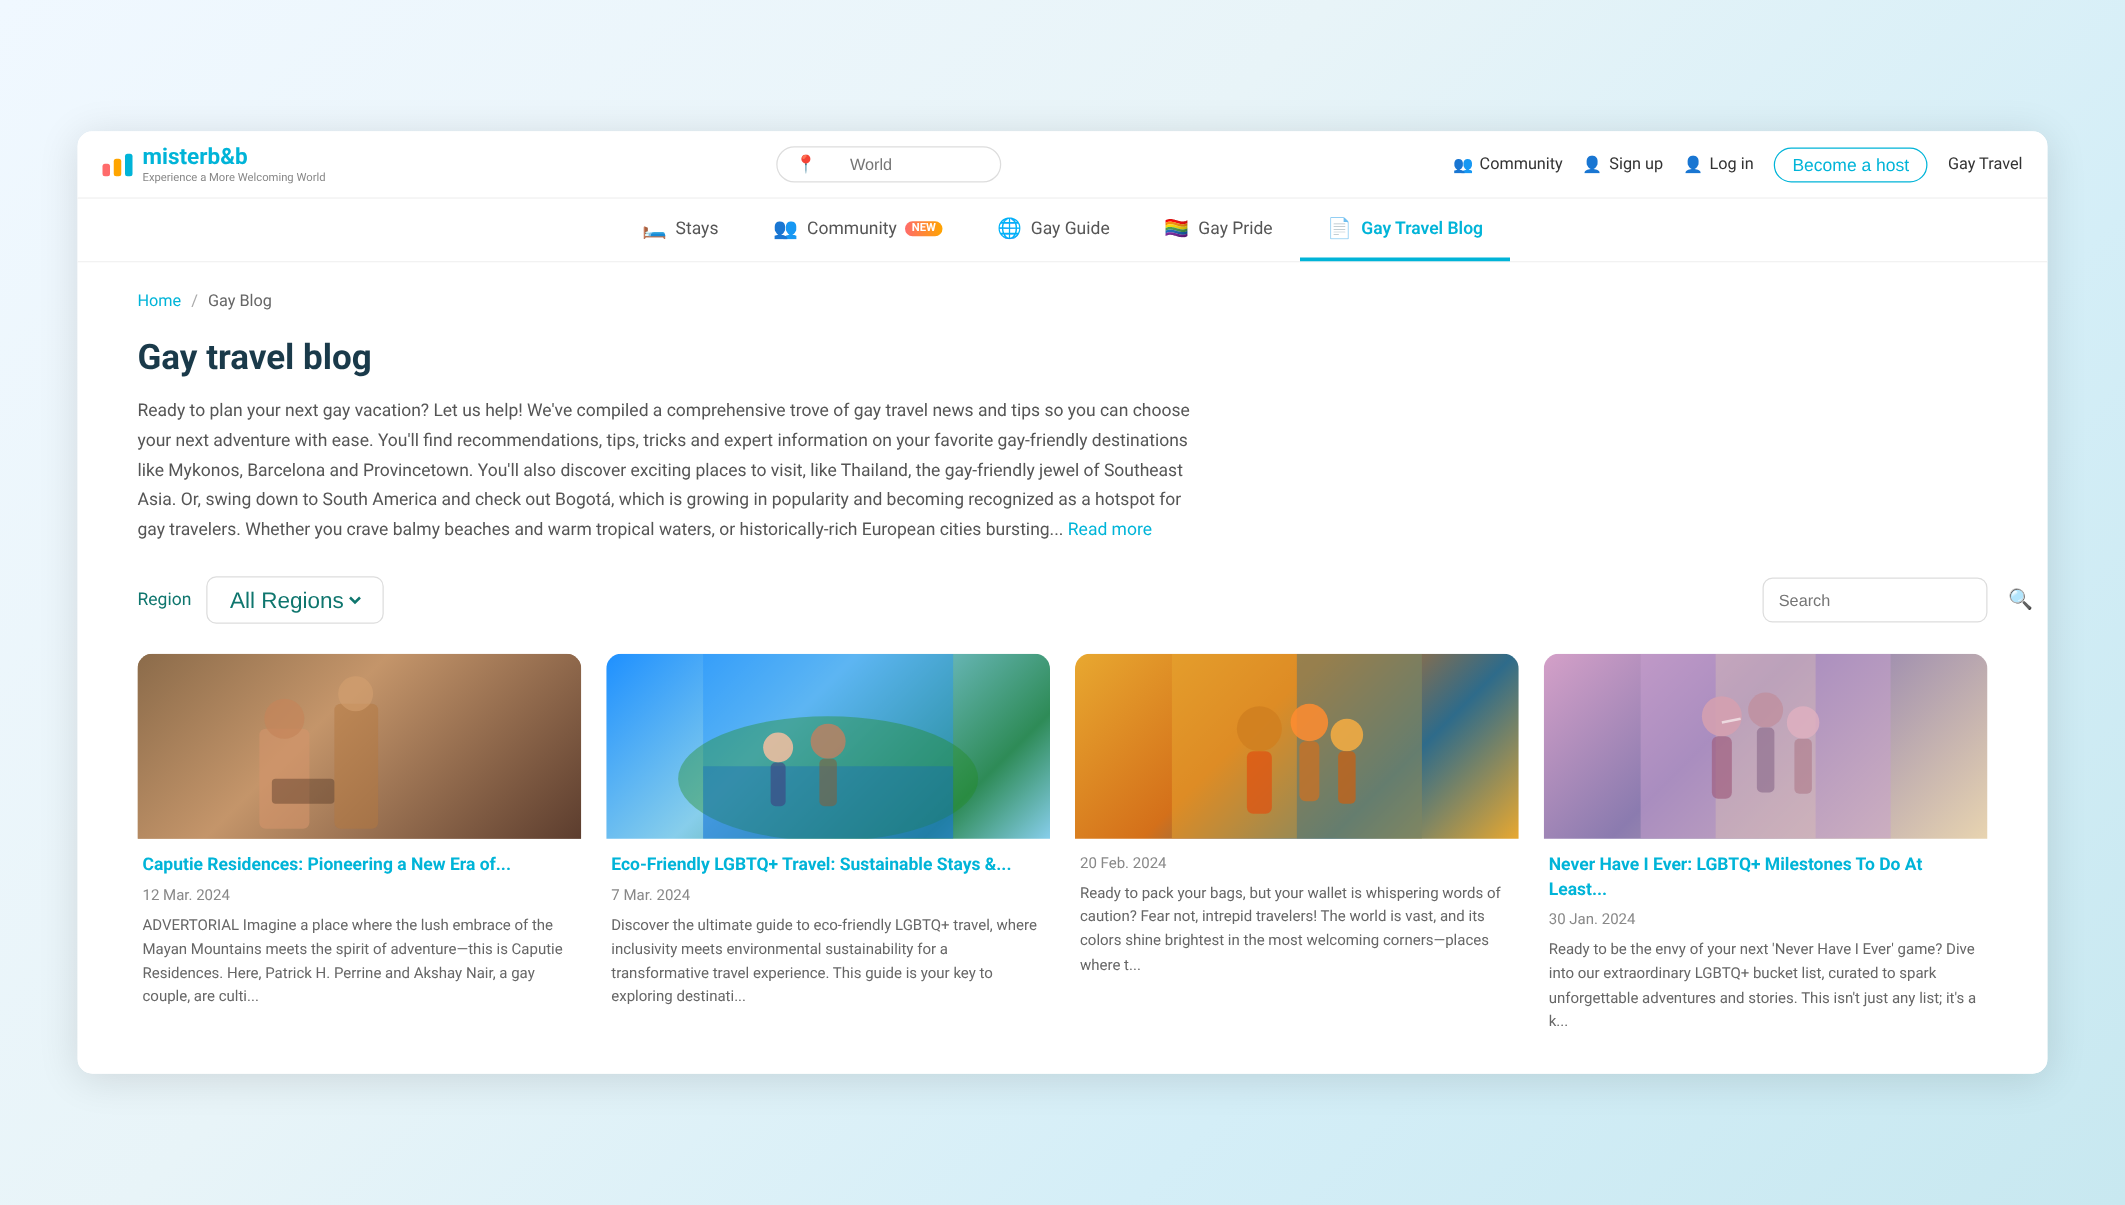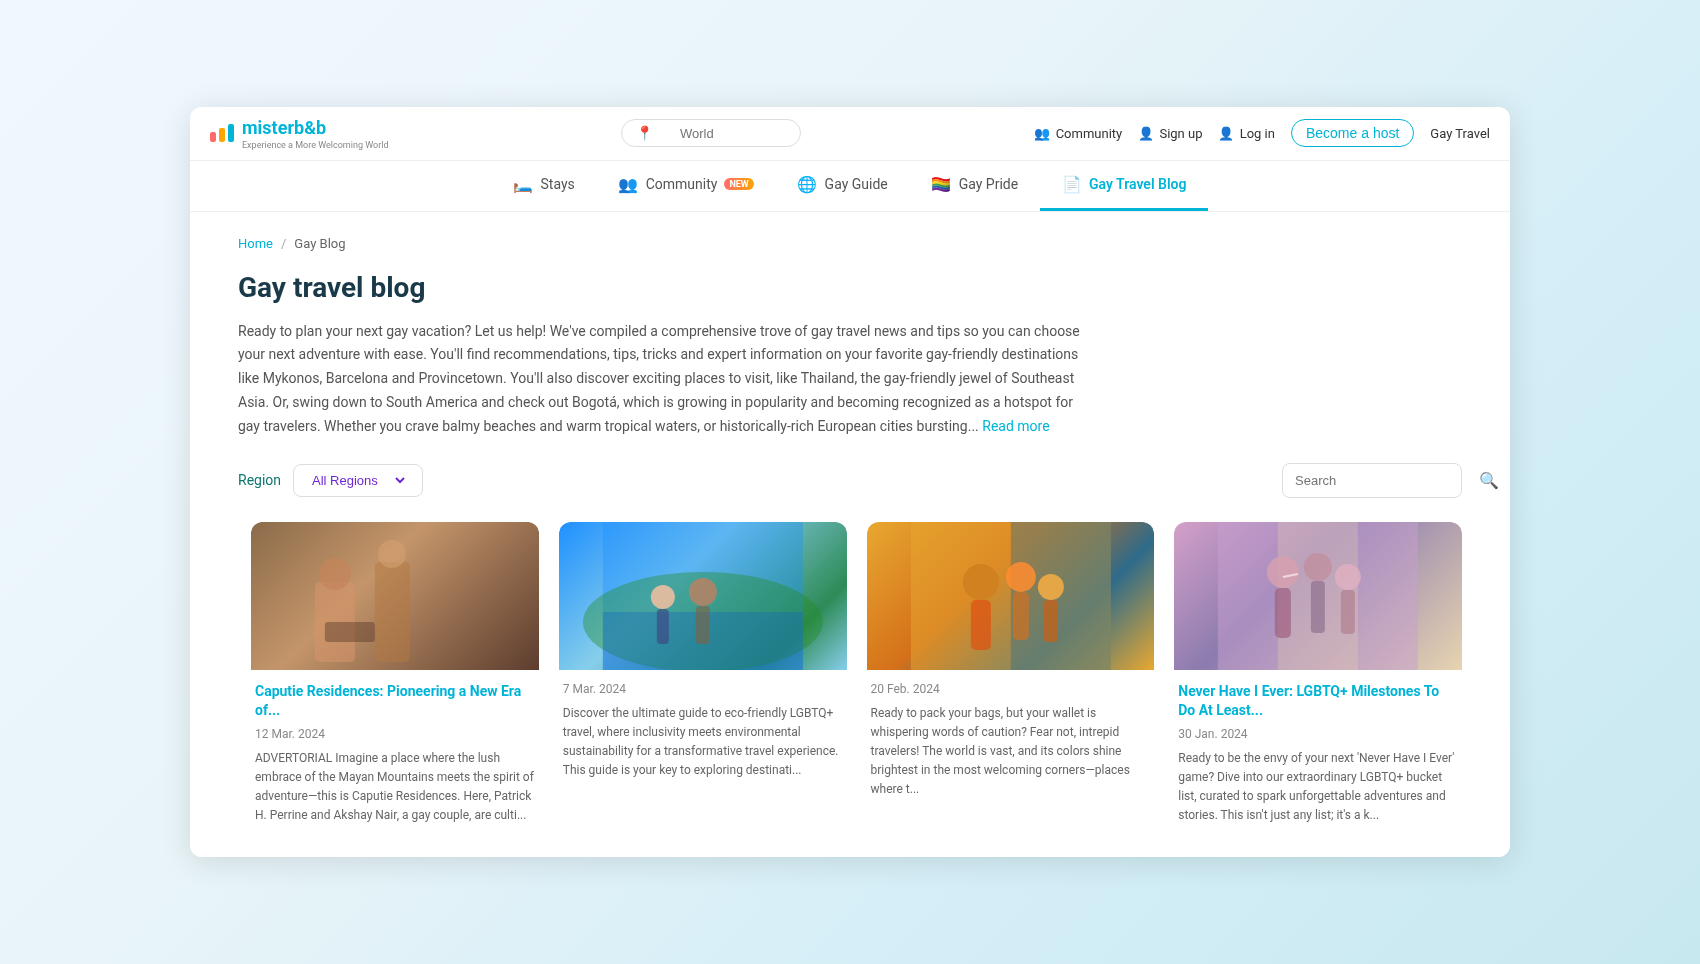--- a/index.html
+++ b/index.html
@@ -5,21 +5,21 @@
     * { box-sizing: border-box; margin: 0; padding: 0; }
     body {
       font-family: -apple-system, BlinkMacSystemFont, 'Segoe UI', Roboto, sans-serif;
       background: linear-gradient(135deg, #f0f8ff 0%, #e8f4f8 40%, #d4eef7 70%, #c8e8f0 100%);
       min-height: 964px;
       display: flex;
       align-items: center;
       justify-content: center;
     }
     .browser-window {
-      width: 1320px;
+      width: 1576px;
       background: white;
       border-radius: 12px;
       box-shadow: 0 4px 32px rgba(0,0,0,0.12);
       overflow: hidden;
     }
     
     .top-header {
       display: flex;
       align-items: center;
       justify-content: space-between;
@@ -212,22 +212,22 @@
       font-size: 13px;
       color: #333;
       cursor: pointer;
       background: white;
       min-width: 130px;
     }
     .filter-select select {
       border: none;
       outline: none;
       background: transparent;
-      font-size: 13px;
-      color: #6d28d9;
+      font-size: 18px;
+      color: #0f766e;
       cursor: pointer;
       flex: 1;
     }
     .search-right {
       display: flex;
       align-items: center;
       border: 1px solid #ddd;
       border-radius: 8px;
       padding: 7px 12px;
       gap: 8px;
@@ -247,21 +247,20 @@
       font-size: 16px;
       background: none;
       border: none;
     }
 
     
     .articles-grid {
       display: grid;
       grid-template-columns: repeat(4, 1fr);
       gap: 20px;
-      margin-left: 13px;
     }
     .article-card {
       border-radius: 12px;
       overflow: hidden;
       cursor: pointer;
       transition: transform 0.2s, box-shadow 0.2s;
     }
     .article-img-placeholder {
       width: 100%;
       height: 148px;
@@ -445,20 +444,21 @@
               <ellipse cx="100" cy="100" rx="120" ry="50" fill="#228B22" opacity="0.4"></ellipse>
               <rect x="0" y="90" width="200" height="60" fill="#1565C0" opacity="0.35"></rect>
               <circle cx="60" cy="75" r="12" fill="#FFC0A0" opacity="0.8"></circle>
               <rect x="54" y="87" width="12" height="35" rx="4" fill="#404080" opacity="0.6"></rect>
               <circle cx="100" cy="70" r="14" fill="#C08060" opacity="0.8"></circle>
               <rect x="93" y="84" width="14" height="38" rx="4" fill="#806040" opacity="0.6"></rect>
             </svg>
           </div>
         </div>
         <div class="article-body">
+          <div class="article-title">Eco-Friendly LGBTQ+ Travel: Sustainable Stays &amp;...</div>
           <div class="article-date">7 Mar. 2024</div>
           <div class="article-excerpt">Discover the ultimate guide to eco-friendly LGBTQ+ travel, where inclusivity meets environmental sustainability for a transformative travel experience. This guide is your key to exploring destinati...</div>
         </div>
       </div>
 
       <div class="article-card">
         <div class="article-img-placeholder img-3">
           <div class="img-content">
             <svg width="100%" height="100%" style="position:absolute;" viewBox="0 0 200 148">
               <rect x="0" y="0" width="200" height="148" fill="#E8A830" opacity="0.5"></rect>

